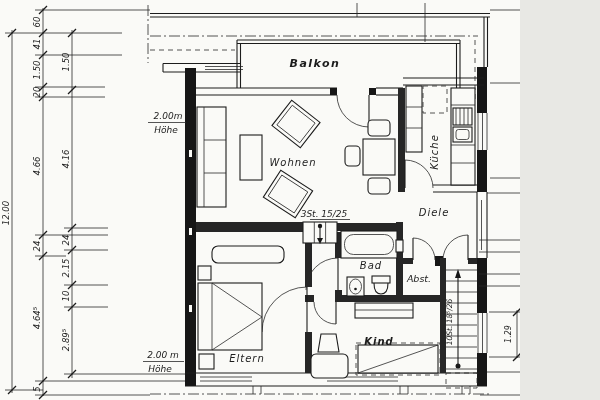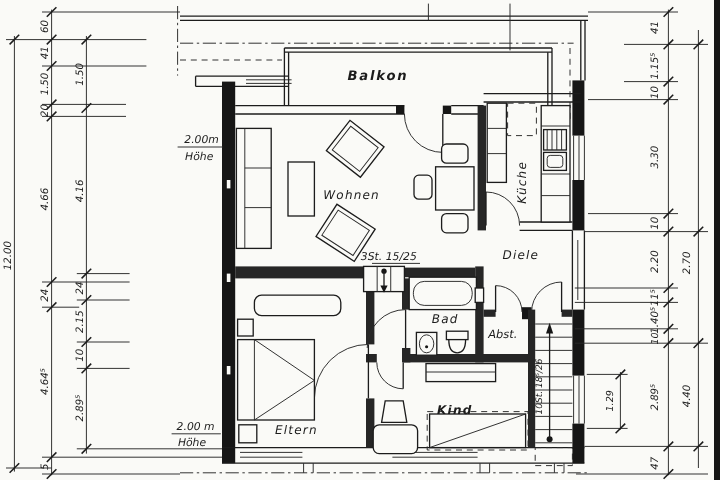--- a/index.html
+++ b/index.html
@@ -1,16 +1,16 @@
 <!DOCTYPE html>
 <html><head>
 <meta charset="utf-8">
 <style>
   html,body{margin:0;padding:0;background:#e8e8e4;}
-  .page{width:600px;height:400px;background:#fafaf7;position:relative;overflow:hidden;}
+  .page{width:520px;height:400px;background:#fafaf7;position:relative;overflow:hidden;}
   svg{display:block;}
   text{font-family:"DejaVu Sans",sans-serif;font-style:italic;fill:#1c1c1c;}
   .dim{font-size:8.5px;}
   .dimsm{font-size:8px;}
   .room{font-size:11px;letter-spacing:1.5px;font-weight:bold;}
   .room2{font-size:10px;letter-spacing:1px;}
   .note{font-size:9px;}
   .w{stroke:#1c1c1c;fill:none;stroke-width:1.1;}
   .thin{stroke:#2a2a2a;fill:none;stroke-width:0.8;}
   .blk{fill:#161616;stroke:none;}

